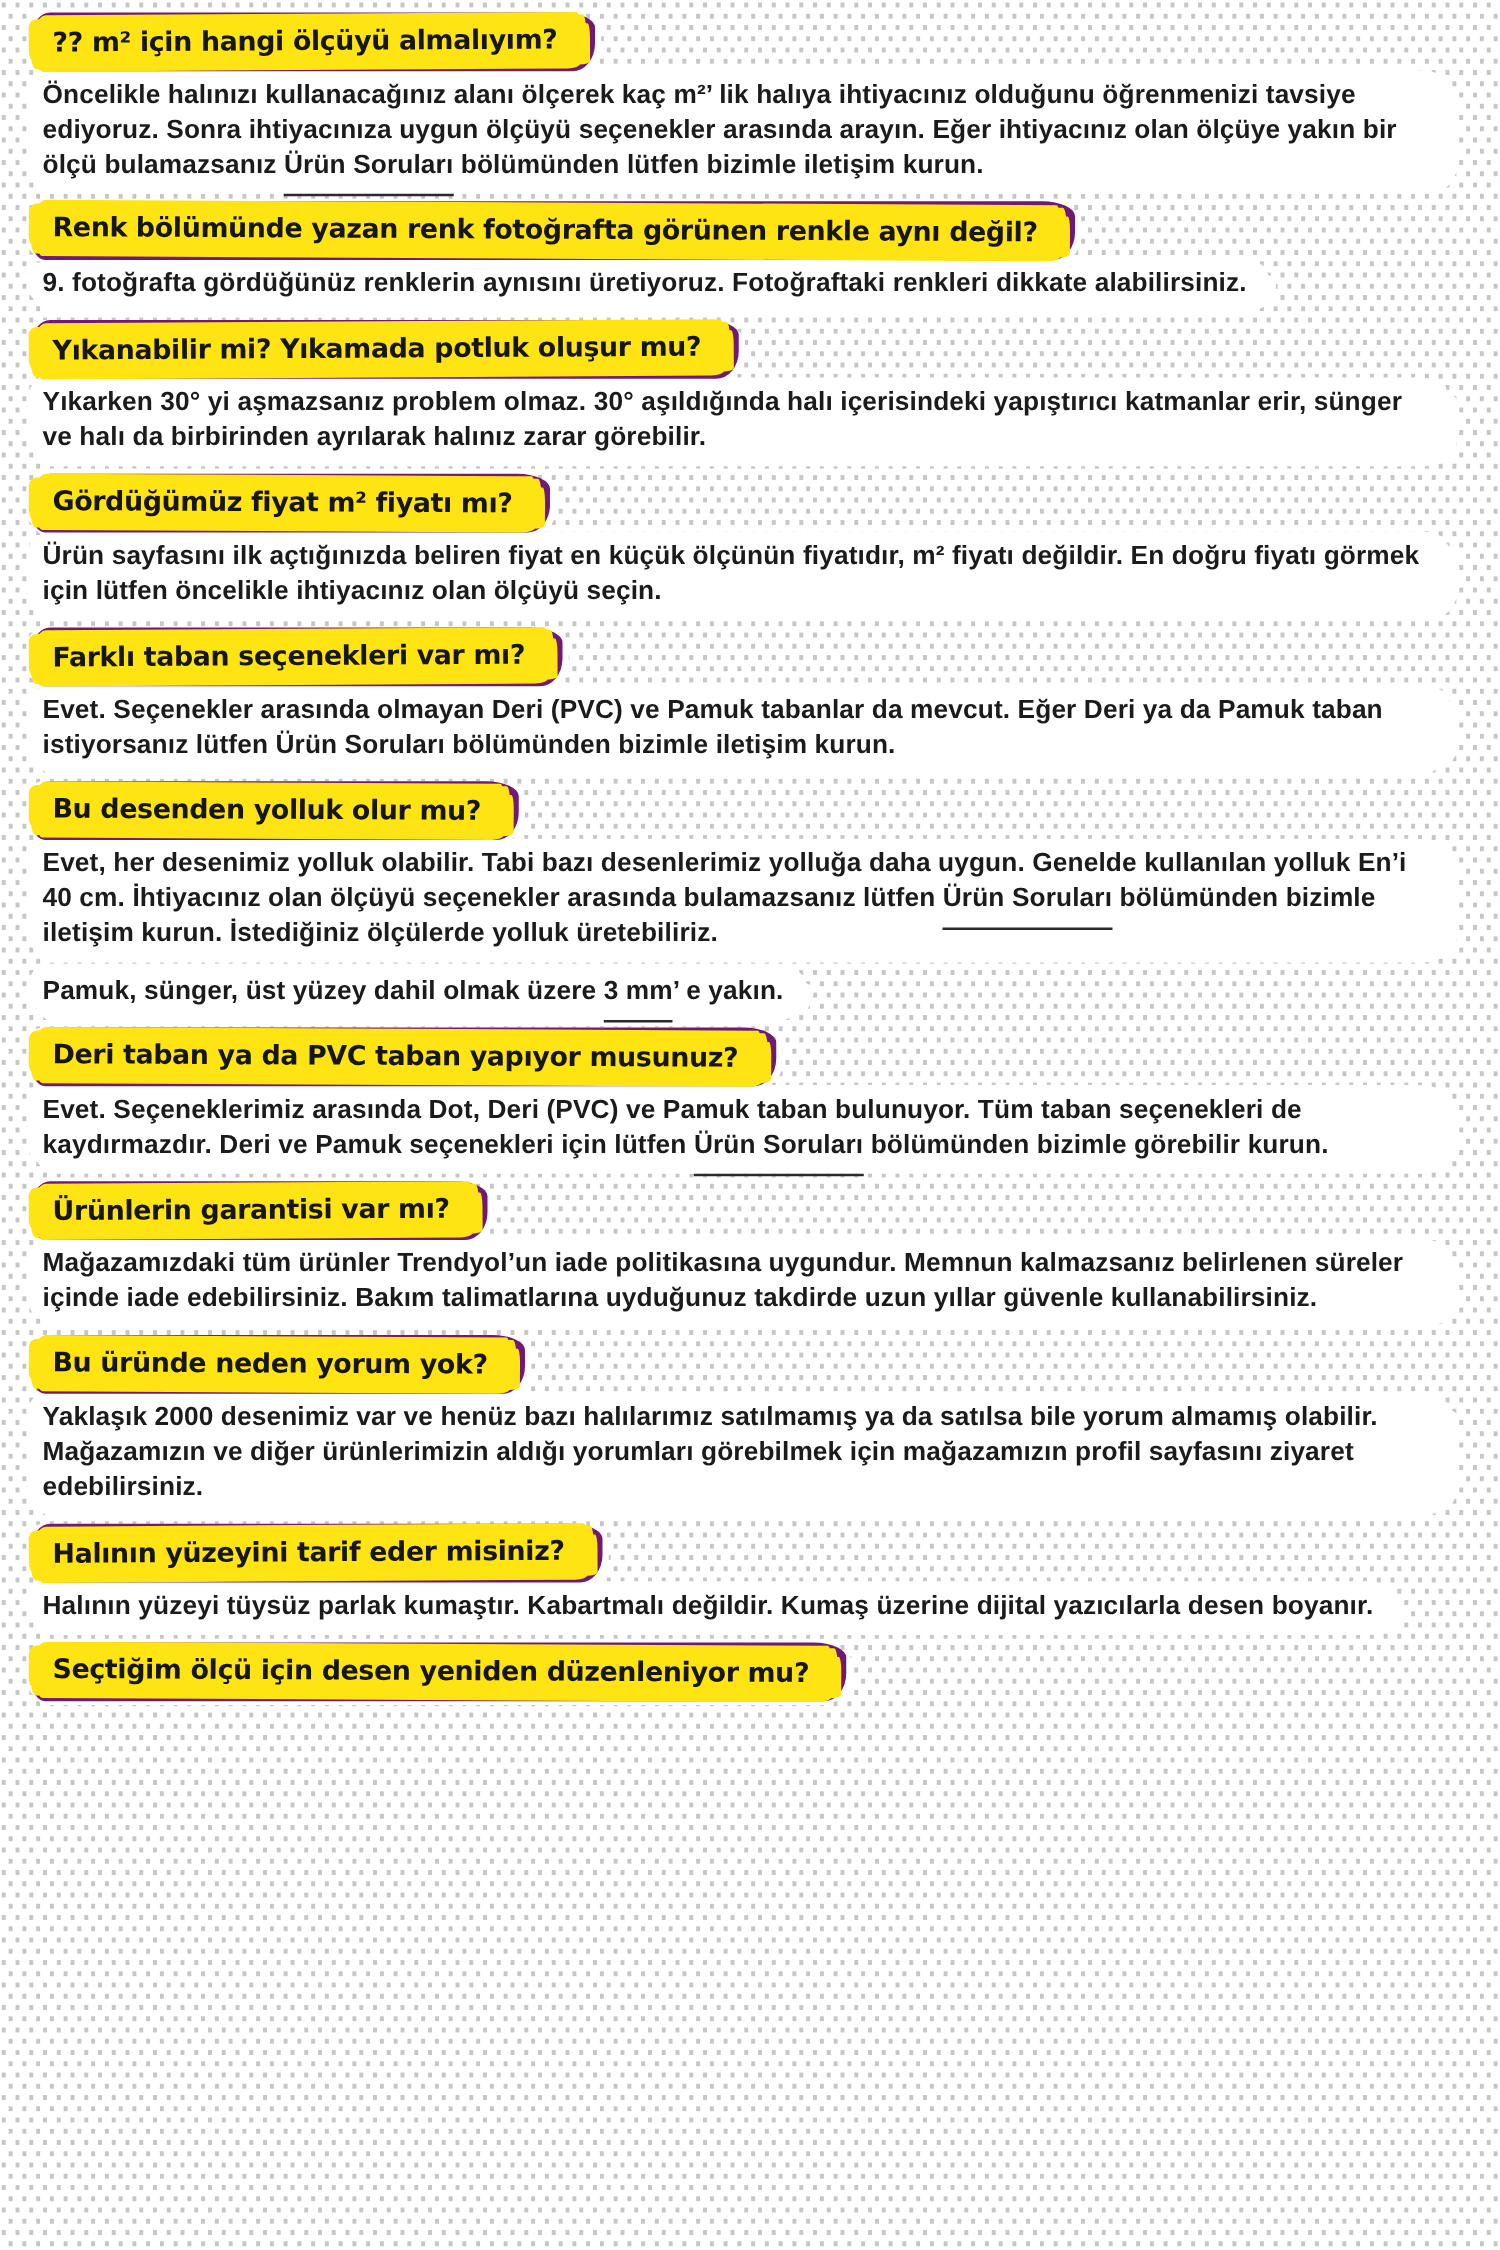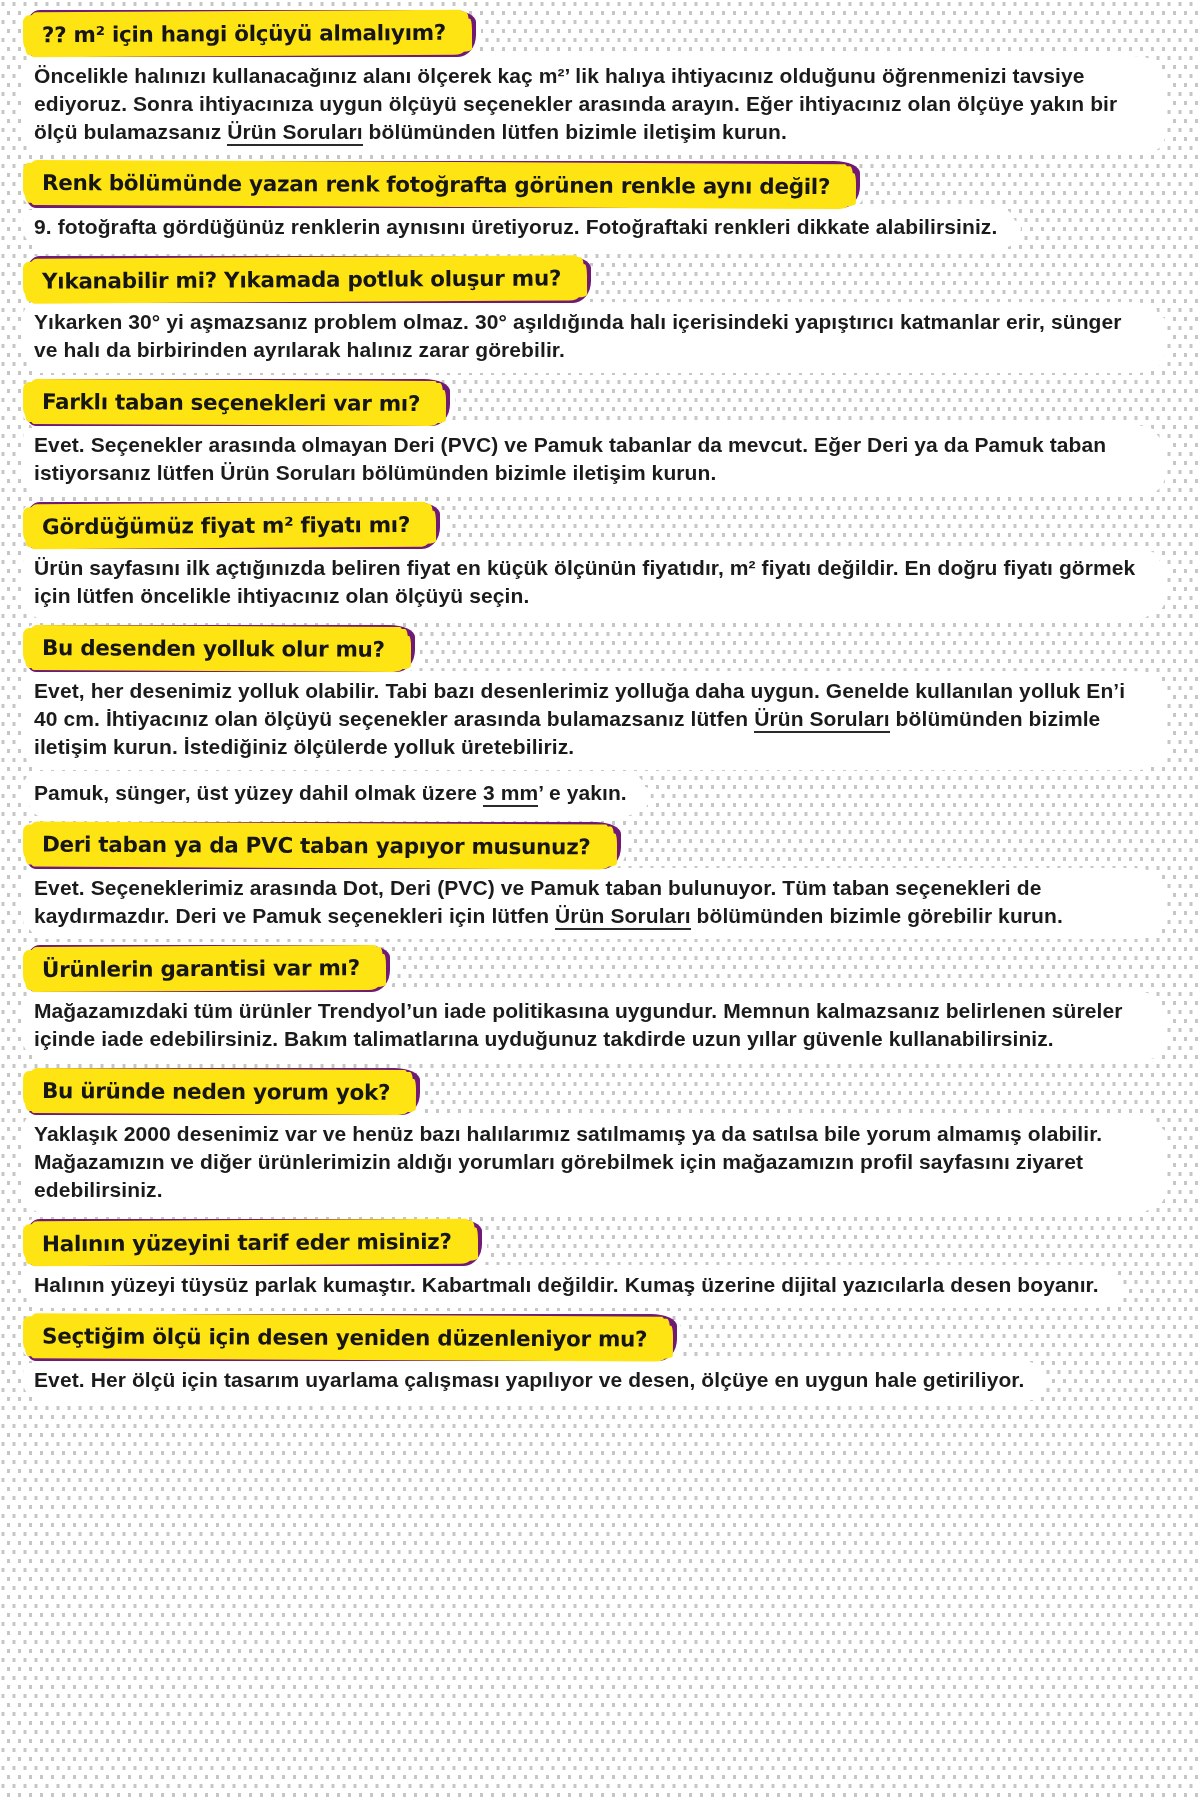--- a/index.html
+++ b/index.html
@@ -74,21 +74,21 @@
     font-family: "Liberation Sans", sans-serif;
     font-weight: 700;
     font-size: 21px;
     line-height: 28px;
     letter-spacing: 0.1px;
     color: var(--ink);
   }
   .seg { font: inherit; color: inherit; }
   .seg.u {
     border-bottom: 2.5px solid #2a2a2a;
-    padding-bottom: 1px;
+    padding-bottom: 12px;
   }
 </style>
 </head>
 <body>
 
 <div class="page">
   <div>
   <section class="faq-section">
     <div class="q-wrap">
       <span class="hl">
@@ -118,42 +118,42 @@
       </span>
     </div>
     <div class="a-wrap">
       <p class="faq-a"><span class="seg">Yıkarken 30° yi aşmazsanız problem olmaz. 30° aşıldığında halı içerisindeki yapıştırıcı katmanlar erir, sünger ve halı da birbirinden ayrılarak halınız zarar görebilir.</span></p>
     </div>
   </section>
 
   <section class="faq-section">
     <div class="q-wrap">
       <span class="hl">
+        <span class="hl-text">Gördüğümüz fiyat m² fiyatı mı?</span>
+      </span>
+    </div>
+    <div class="a-wrap">
+      <p class="faq-a"><span class="seg">Ürün sayfasını ilk açtığınızda beliren fiyat en küçük ölçünün fiyatıdır, m² fiyatı değildir. En doğru fiyatı görmek için lütfen öncelikle ihtiyacınız olan ölçüyü seçin.</span></p>
+    </div>
+  </section>
+
+  <section class="faq-section">
+    <div class="q-wrap">
+      <span class="hl">
         <span class="hl-text">Farklı taban seçenekleri var mı?</span>
       </span>
     </div>
     <div class="a-wrap">
       <p class="faq-a"><span class="seg">Evet. Seçenekler arasında olmayan Deri (PVC) ve Pamuk tabanlar da mevcut. Eğer Deri ya da Pamuk taban istiyorsanız lütfen Ürün Soruları bölümünden bizimle iletişim kurun.</span></p>
     </div>
   </section>
 
   <section class="faq-section">
     <div class="q-wrap">
       <span class="hl">
-        <span class="hl-text">Gördüğümüz fiyat m² fiyatı mı?</span>
-      </span>
-    </div>
-    <div class="a-wrap">
-      <p class="faq-a"><span class="seg">Ürün sayfasını ilk açtığınızda beliren fiyat en küçük ölçünün fiyatıdır, m² fiyatı değildir. En doğru fiyatı görmek için lütfen öncelikle ihtiyacınız olan ölçüyü seçin.</span></p>
-    </div>
-  </section>
-
-  <section class="faq-section">
-    <div class="q-wrap">
-      <span class="hl">
         <span class="hl-text">Bu desenden yolluk olur mu?</span>
       </span>
     </div>
     <div class="a-wrap">
       <p class="faq-a"><span class="seg">Evet, her desenimiz yolluk olabilir. Tabi bazı desenlerimiz yolluğa daha uygun. Genelde kullanılan yolluk En’i 40 cm. İhtiyacınız olan ölçüyü seçenekler arasında bulamazsanız lütfen </span><span class="seg u">Ürün Soruları</span><span class="seg"> bölümünden bizimle iletişim kurun. İstediğiniz ölçülerde yolluk üretebiliriz.</span></p>
     </div>
   </section>
 
   <section class="faq-section">
     <div class="a-wrap">
@@ -203,19 +203,16 @@
     <div class="a-wrap">
       <p class="faq-a"><span class="seg">Halının yüzeyi tüysüz parlak kumaştır. Kabartmalı değildir. Kumaş üzerine dijital yazıcılarla desen boyanır.</span></p>
     </div>
   </section>
 
   <section class="faq-section">
     <div class="q-wrap">
       <span class="hl">
         <span class="hl-text">Seçtiğim ölçü için desen yeniden düzenleniyor mu?</span>
       </span>
-    </div>
-    <div class="a-wrap">
-      <p class="faq-a"><span class="seg">Evet. Her ölçü için tasarım uyarlama çalışması yapılıyor ve desen, ölçüye en uygun hale getiriliyor.</span></p>
     </div>
   </section>
 </div>
 </div>
 
 </body></html>

